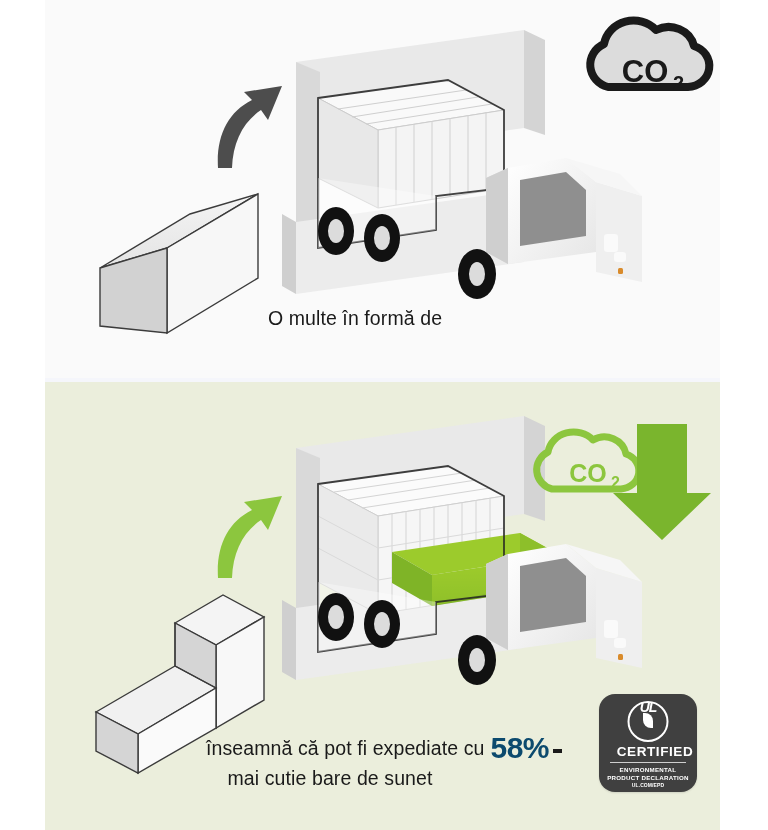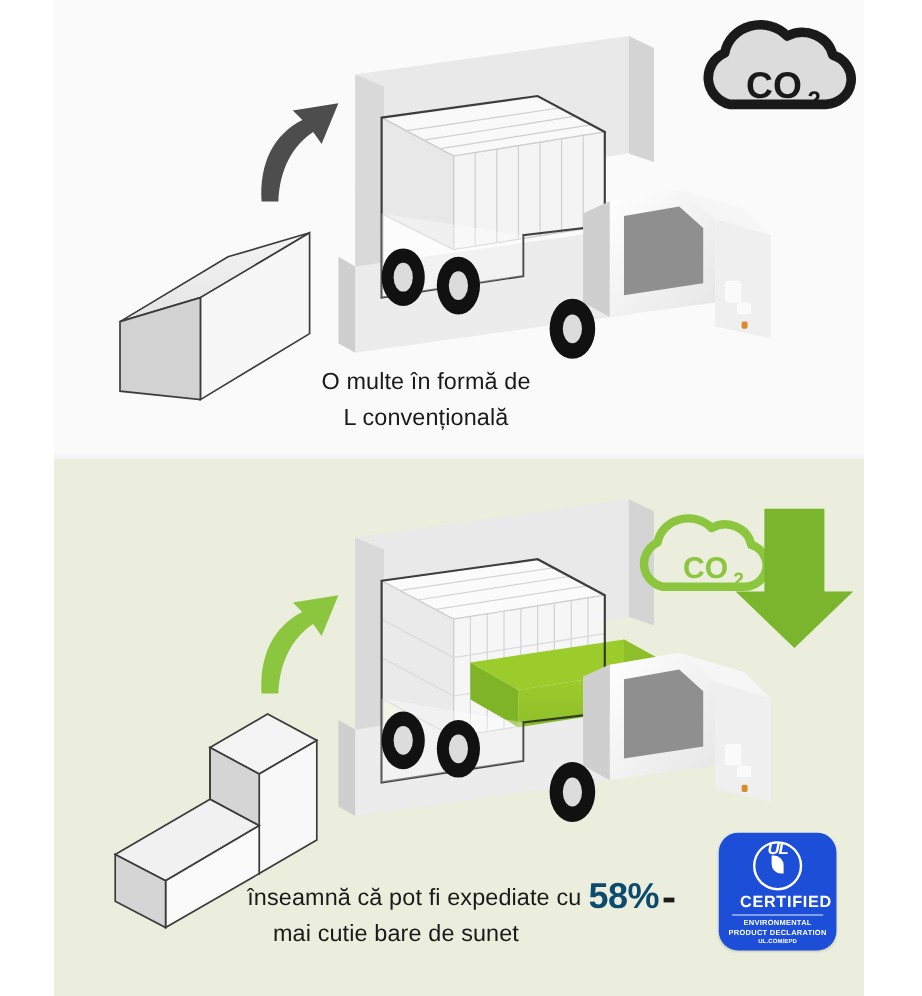--- a/index.html
+++ b/index.html
@@ -117,21 +117,21 @@
     margin-left: 2px;
   }
 
   
   #ul-badge {
     position: absolute;
     left: 599px;
     top: 694px;
     width: 98px;
     height: 98px;
-    background: #1d4ed8;
+    background: #404040;
     border-radius: 16px;
     box-shadow: 0 1px 2px rgba(0,0,0,.12);
     overflow: hidden;
   }
   #ul-mark {
     position: absolute;
     left: 50%;
     transform: translateX(-50%);
     top: 7px;
     width: 41px;
@@ -399,21 +399,20 @@
       <text x="588" y="482" font-family="Liberation Sans, sans-serif" font-size="25" font-weight="bold" fill="#8cc63e" text-anchor="middle">CO</text>
       <text x="611" y="488" font-family="Liberation Sans, sans-serif" font-size="16" font-weight="bold" fill="#8cc63e">2</text>
     </g>
     <g>
       <path d="M637,424 L687,424 L687,493 L711,493 L662,540 L613,493 L637,493 Z" fill="#7ab52d"></path>
     </g>
   </svg>
 
   <div class="caption" id="caption-conventional">
     <span class="cap-line">O multe în formă de</span>
-    <span class="cap-line">L convențională</span>
   </div>
 
   <div class="caption" id="caption-optimized">
     <span class="cap-line cap-line-1">
       <span>înseamnă că pot fi expediate cu</span><span class="pct">58%</span><span class="pct-dot"></span>
     </span>
     <span class="cap-line cap-line-2">mai cutie bare de sunet</span>
   </div>
 
   <div id="ul-badge">

